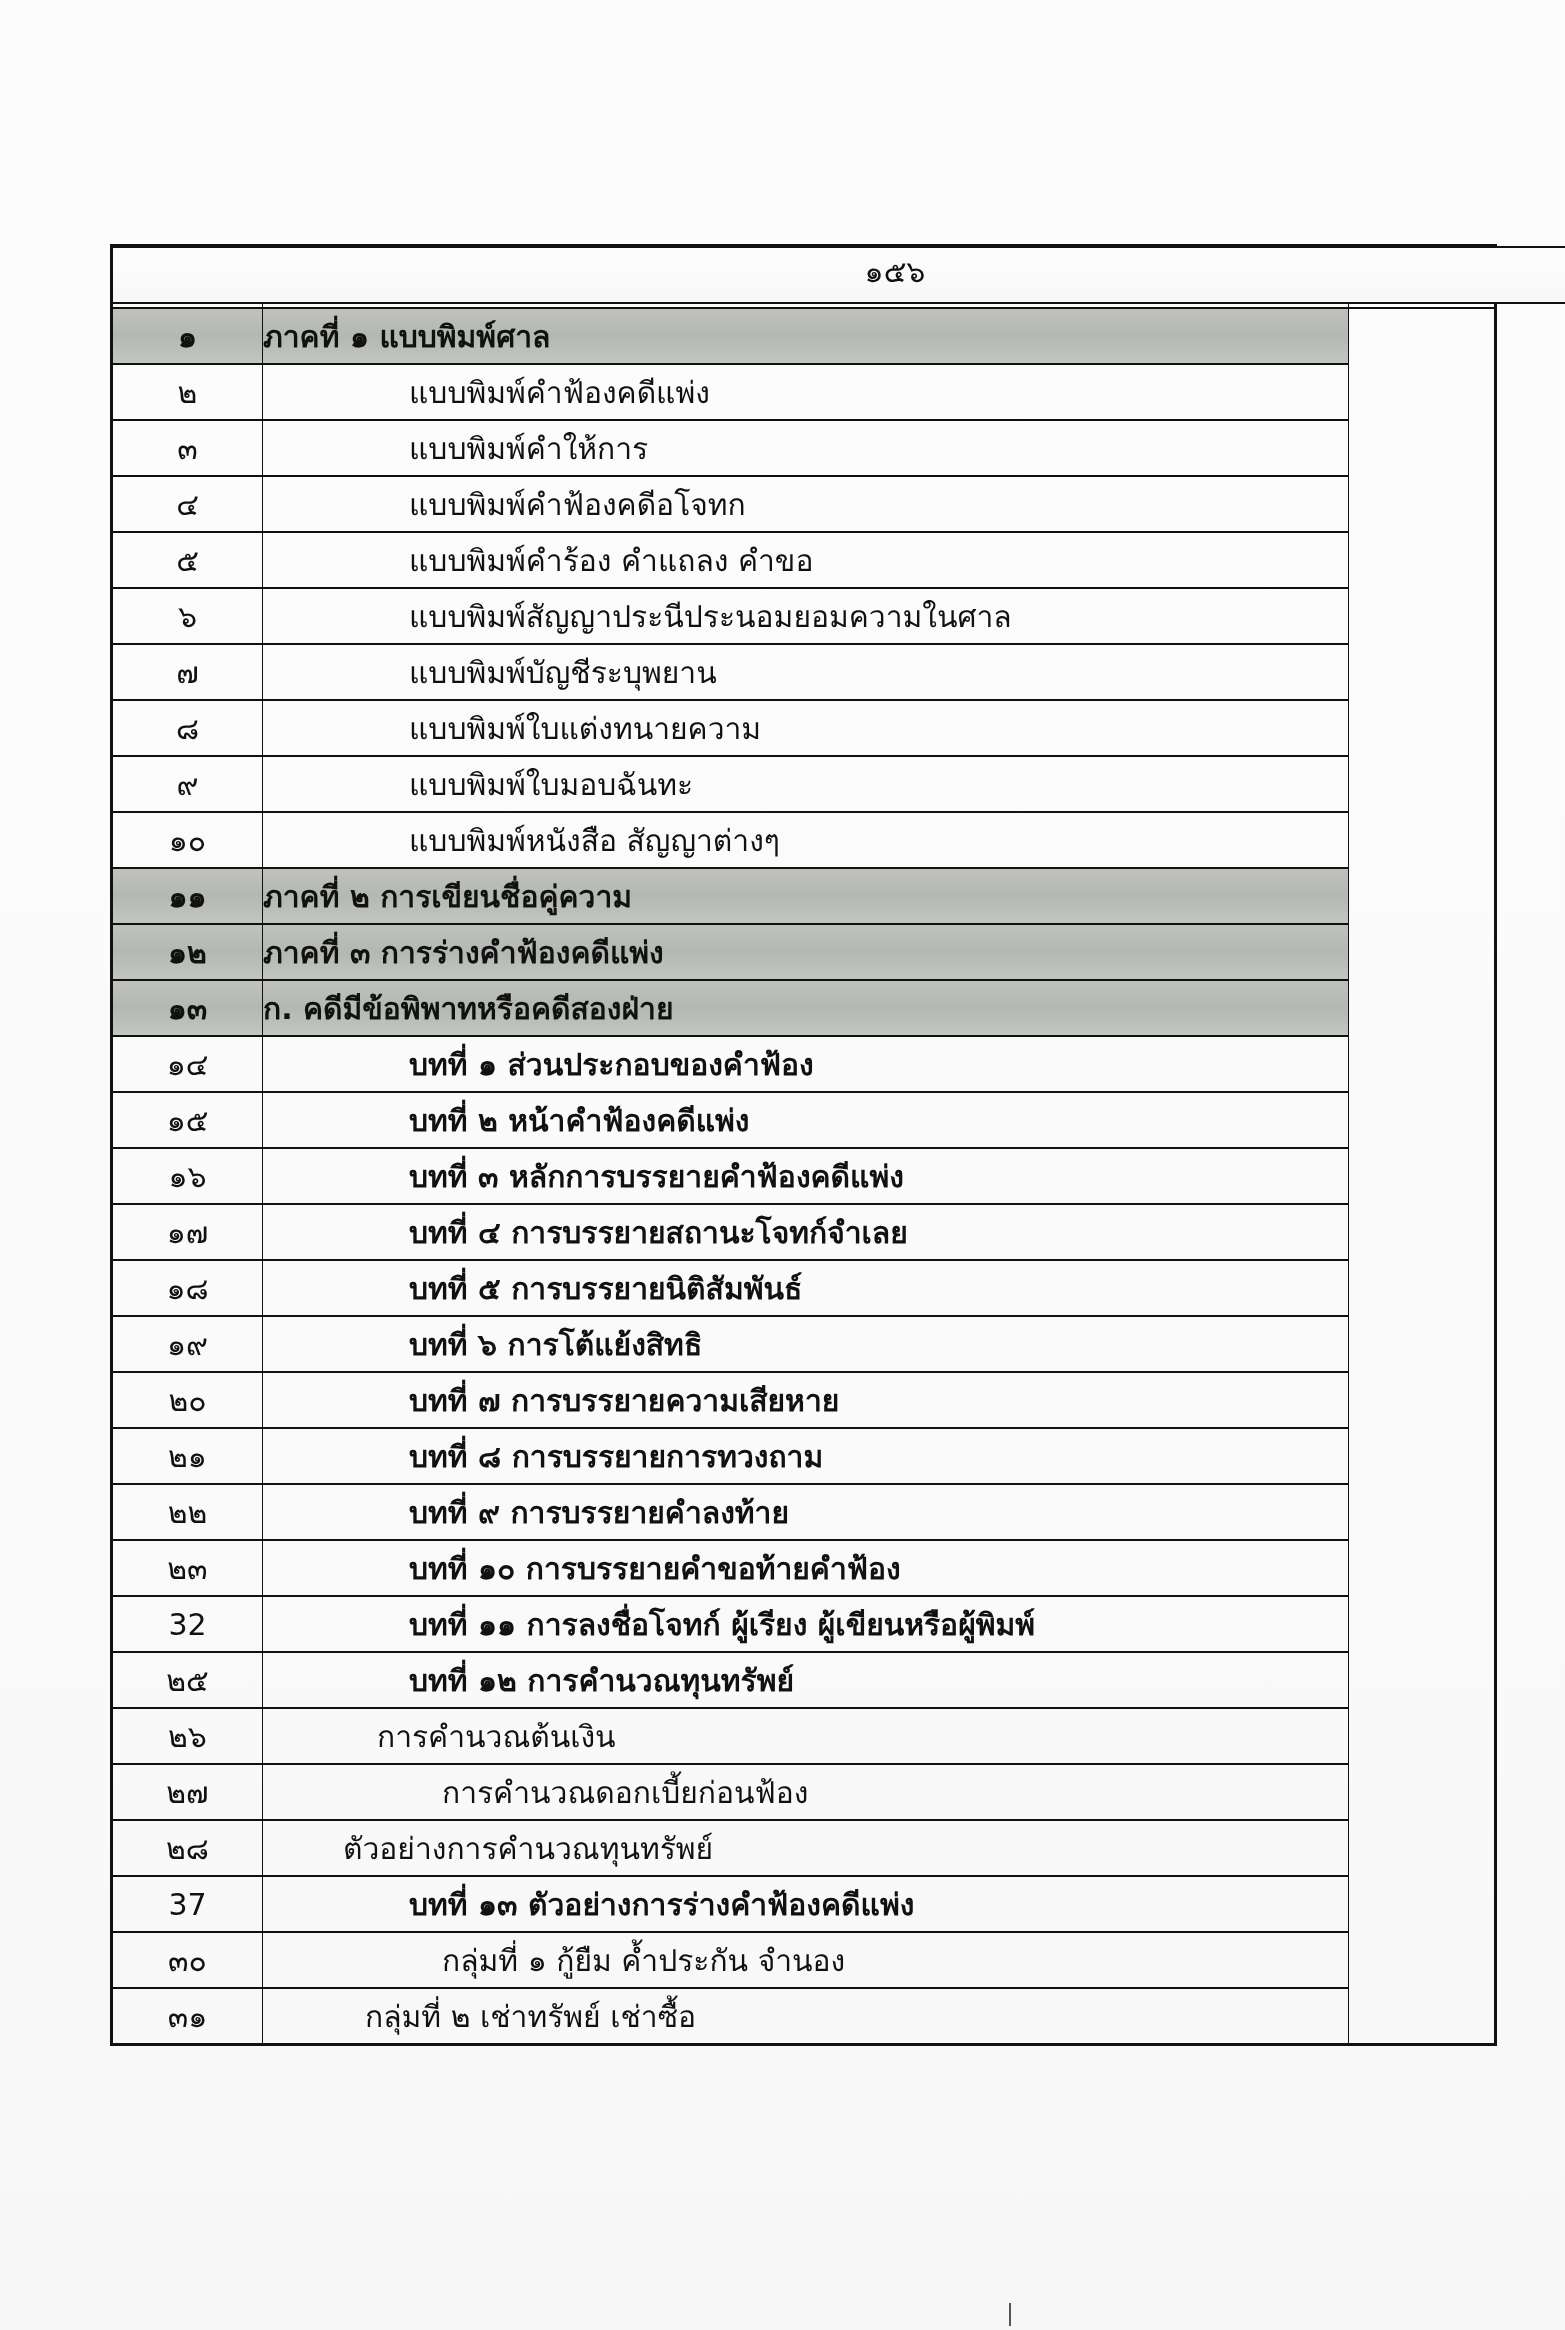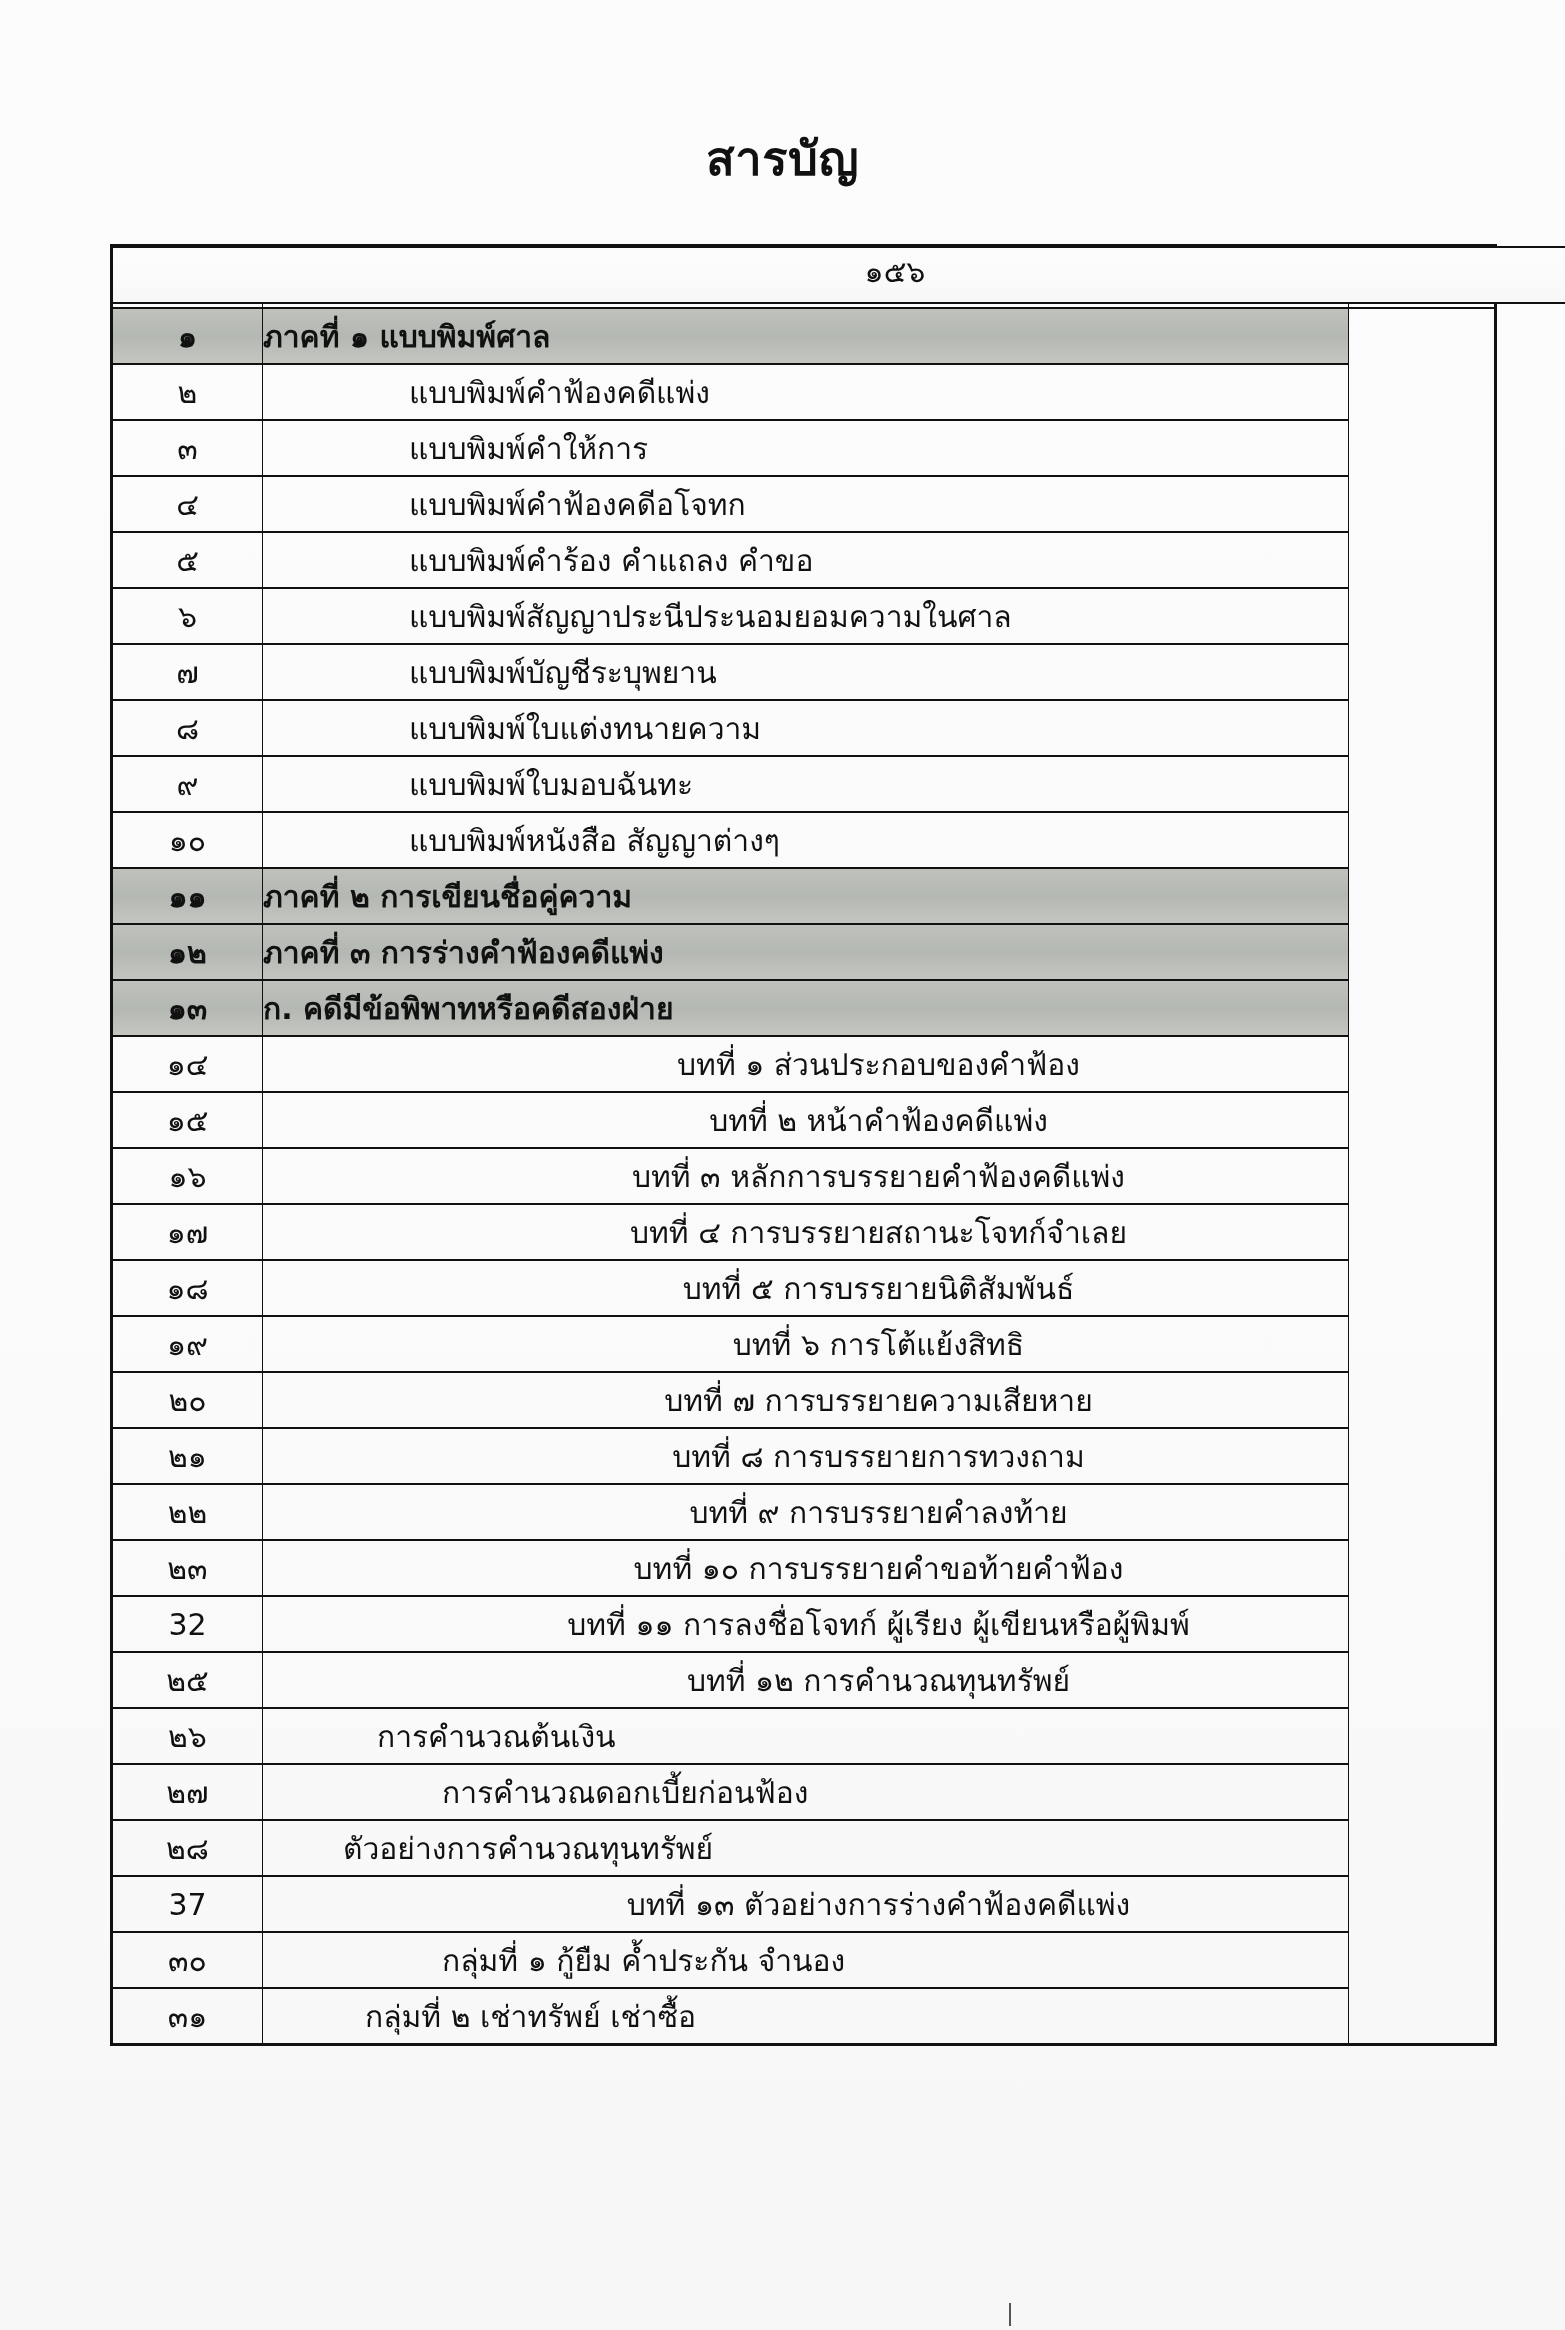--- a/index.html
+++ b/index.html
@@ -61,36 +61,35 @@
     .col-page { width: 147px; }
     td.no, td.page {
       text-align: center;
     }
     td.subject { }
     tr.section td {
       background: linear-gradient(180deg, #bfc2bc 0%, #b4b8b2 50%, #c3c6c0 100%);
       font-weight: bold;
     }
     td.subject.level-2 { padding-left: 146px; }
-    tr.chapter td.subject { font-weight: normal; text-align: center; }
+    tr.chapter td.subject { font-weight: bold; }
     tr.chapter td.no, tr.chapter td.page { font-weight: normal; }
     .footer-mark {
       position: absolute;
       left: 1009px;
       top: 2303px;
       width: 1.7px;
       height: 23px;
       background: #555;
     }
   </style>
 </head>
 <body>
 
 <div class="page">
-  <div class="title">สารบัญ</div>
 
   <table class="toc-table">
     <colgroup>
       <col class="col-no">
       <col>
       <col class="col-page">
     </colgroup>
     <thead>
       <tr>
         <th>ลำดับที่</th>

